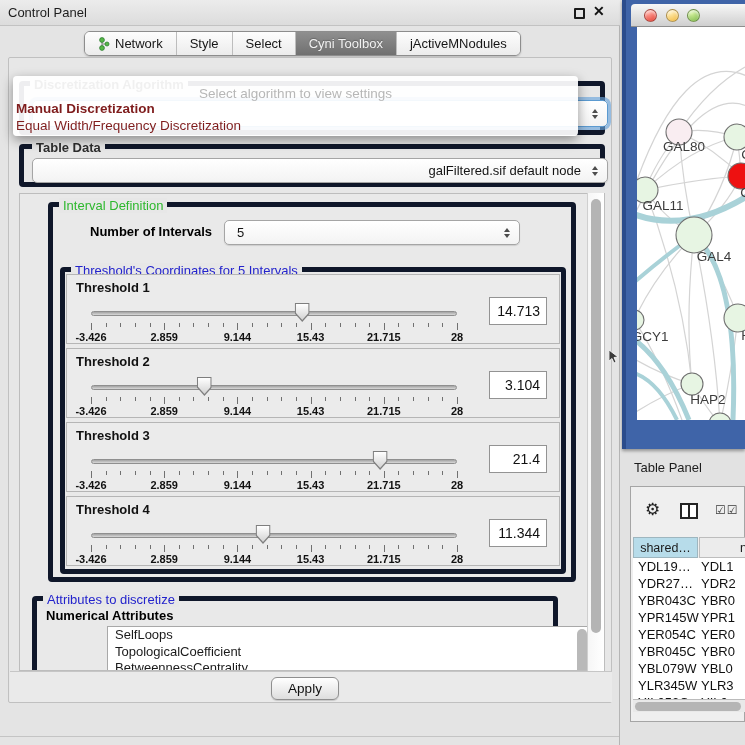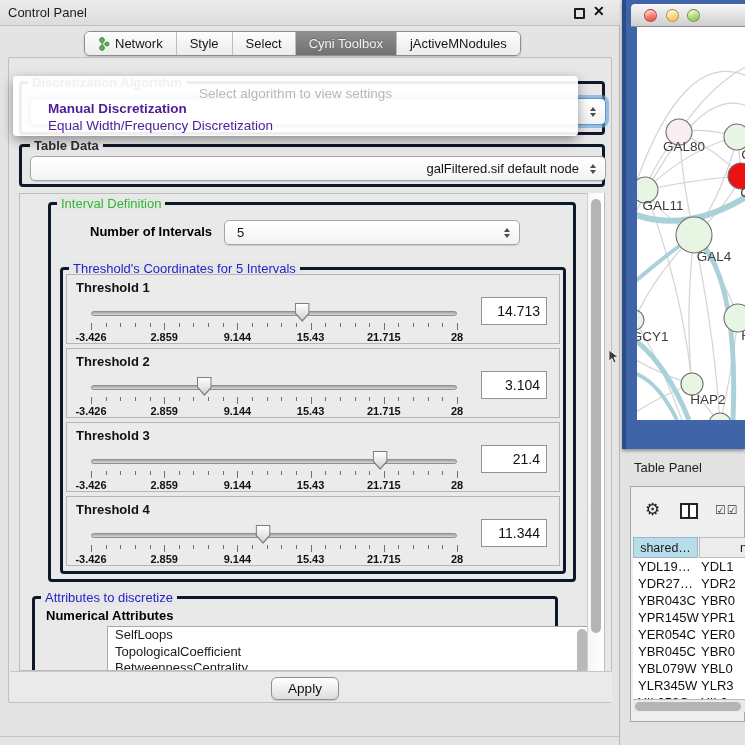--- a/index.html
+++ b/index.html
@@ -18,58 +18,58 @@
                box-shadow:0 1px 2px rgba(0,0,0,.2); background:linear-gradient(#ffffff,#ececec);text-align:center; }
   .seg { display:flex; align-items:center; gap:5px; padding:4px 13px; font-size:13px; color:#161616;
          border-left:1px solid #bdbdbd; white-space:nowrap; background:linear-gradient(#fdfdfd,#ececec); }
   .seg:first-child { border-left:none; }
   .seg.selected { background:linear-gradient(#8f8f8f,#707070); color:#f2f2f2; text-shadow:0 -1px 1px rgba(0,0,0,.25); }
   #top-tabs { left:84px; top:31px; }
   #bottom-tabs { left:146px; top:707px; }
 
   #cp-body { left:8px; top:57px; width:604px; height:646px; background:#e7e7e7; border:1px solid #c0c0c0; border-radius:2px; }
 
-  .group { position:absolute; border:3px solid #0f172a; border-radius:4px; }
+  .group { position:absolute; border:5px solid #0f172a; border-radius:4px; }
   .group-label { position:absolute; font-size:13px; padding:0 4px; background:#e7e7e7; white-space:nowrap; }
   .bold { font-weight:bold; }
   .t-dark { color:#2e2e2e; font-weight:bold; }
   .t-green { color:#2eb82e; }
   .t-blue { color:#2323cc; }
 
   .combo { position:absolute; background:linear-gradient(#ffffff,#f3f3f3); border:1px solid #a5a5a5; border-radius:5px;
            display:flex; align-items:center; font-size:13px; color:#141414; padding:0 26px 0 12px;
            box-shadow:0 1px 1px rgba(0,0,0,.12); }
   .combo .arrows { position:absolute; right:9px; top:50%; transform:translateY(-50%); display:flex; flex-direction:column; gap:2px; }
   .combo .up { width:0; height:0; border-left:3.5px solid transparent; border-right:3.5px solid transparent; border-bottom:4.5px solid #4c4c4c; }
   .combo .dn { width:0; height:0; border-left:3.5px solid transparent; border-right:3.5px solid transparent; border-top:4.5px solid #4c4c4c; }
   .combo.focus-ring { border:1px solid #5b9ad0; box-shadow:0 0 0 3px rgba(106,164,219,.65); }
 
   #algo-popup { left:13px; top:76px; width:565px; height:60px; background:rgba(255,255,255,.93); border-radius:4px;
                 box-shadow:0 4px 12px rgba(0,0,0,.4); z-index:6; }
   #algo-placeholder { left:0; right:0; top:10px; text-align:center; font-size:13.5px; color:#b7b7b7; }
-  .popup-item { position:absolute; left:3px; font-size:13.5px; color:#4c1d95; white-space:nowrap;margin-left:32px; }
+  .popup-item { position:absolute; left:3px; font-size:13.5px; color:#7f1d1d; white-space:nowrap; }
 
   
   #scrollarea { left:18px; top:192px; width:586px; height:478px; border:1px solid #bdbdbd; background:#e9e9e9; overflow:hidden; }
   #main-scrollbar { left:586px; top:193px; width:17px; height:476px; background:linear-gradient(90deg,#f6f6f6,#ffffff); border-left:1px solid #cfcfcf; }
   #main-scroll-thumb { left:3px; top:6px; width:10px; height:434px; border-radius:6px; background:#b4b4b4; }
 
   
   .thr-panel { position:absolute; left:64px; width:494px; height:70px; background:#ebebeb; border:1px solid #b5b5b5; }
   .thr-label { position:absolute; left:9px; top:5px; font-size:13px; font-weight:bold; color:#111; }
   .slider { position:absolute; left:24px; top:0; width:366px; height:70px; }
   .track { position:absolute; left:0; right:0; top:36px; height:5px; border-radius:3px;
            background:linear-gradient(#a2a2a2,#d9d9d9); border:1px solid #8f8f8f; }
   .thumb { position:absolute; top:28px; width:15px; height:19px; transform:translateX(-50%); }
   .thumb .p1 { position:absolute; inset:0; background:#7e7e7e; clip-path:polygon(0 0,100% 0,100% 55%,50% 100%,0 55%); }
   .thumb .p2 { position:absolute; left:1px; top:1px; right:1px; bottom:2px; background:linear-gradient(#ffffff,#d2d2d2);
                clip-path:polygon(0 0,100% 0,100% 55%,50% 100%,0 55%); }
   .tick { position:absolute; top:48px; width:1px; background:#707070; }
   .tick-label { position:absolute; top:56px; transform:translateX(-50%); font-size:11px; font-weight:bold; color:#111; white-space:nowrap; }
-  .thr-value { position:absolute; right:12px; top:22px; width:66px; height:28px; background:#fff; border:1px solid #939393;
+  .thr-value { position:absolute; right:12px; top:22px; width:58px; height:28px; background:#fff; border:1px solid #939393;
                font-size:14px; color:#111; display:flex; align-items:center; justify-content:flex-end; padding-right:6px;margin-left:13px; }
 
   
   #attr-list { left:62px; top:624px; width:483px; height:45px; background:#fff; border:1px solid #a8a8a8; overflow:hidden; }
   .attr-item { font-size:13px; color:#1a1a1a; padding:1px 0 1px 7px; line-height:14.5px; }
   #attr-scrollbar { position:absolute; right:2px; top:2px; width:10px; height:70px; border-radius:5px; background:#b9b9b9; }
 
   #apply-strip { left:1px; top:613px; width:602px; height:31px; background:#eaeaea; border-top:1px solid #c6c6c6; }
   #apply-btn { left:270px; top:677px; width:68px; height:23px; border:1px solid #8f8f8f; border-radius:6px;
                background:linear-gradient(#ffffff,#dedede); font-size:13.5px; color:#111;

